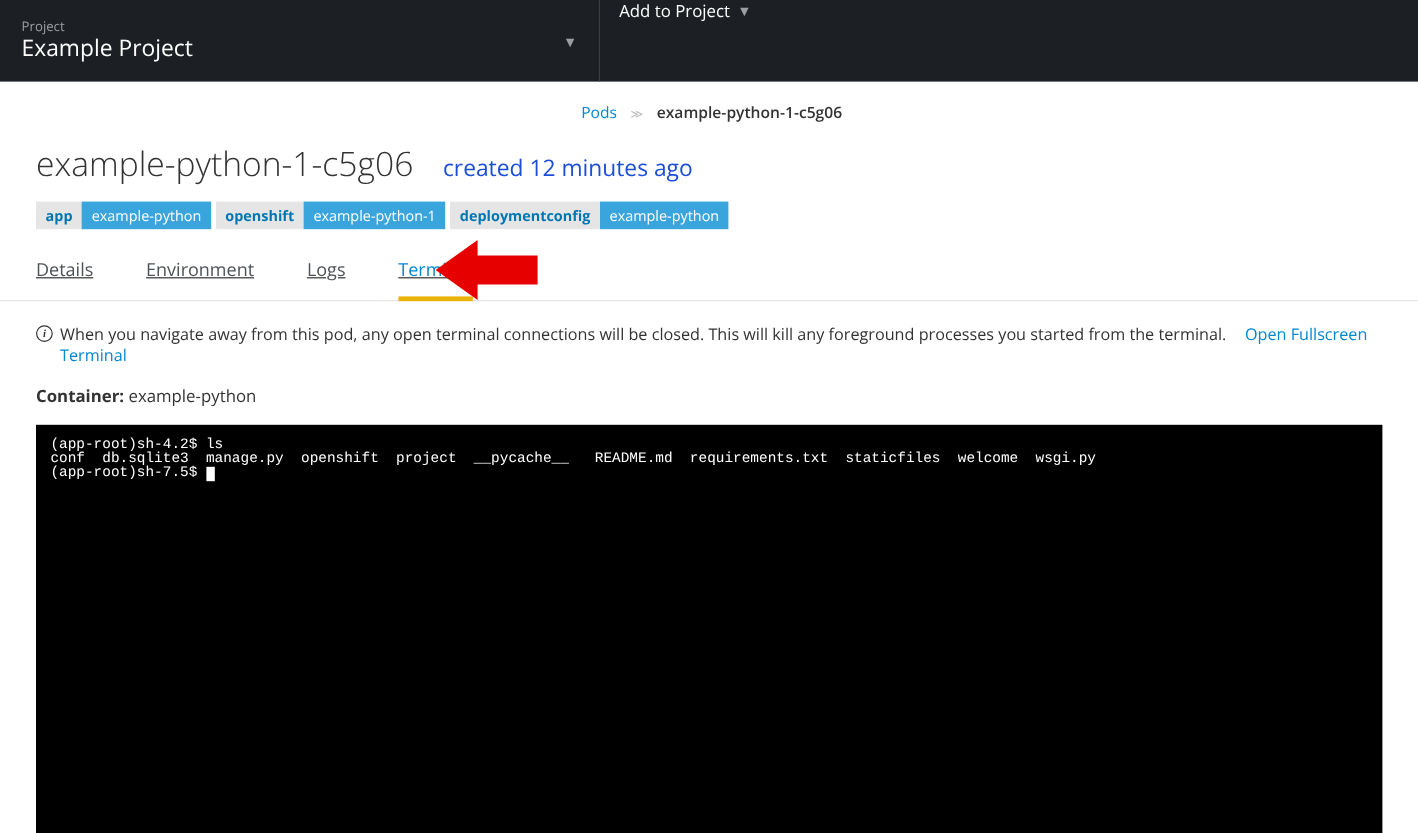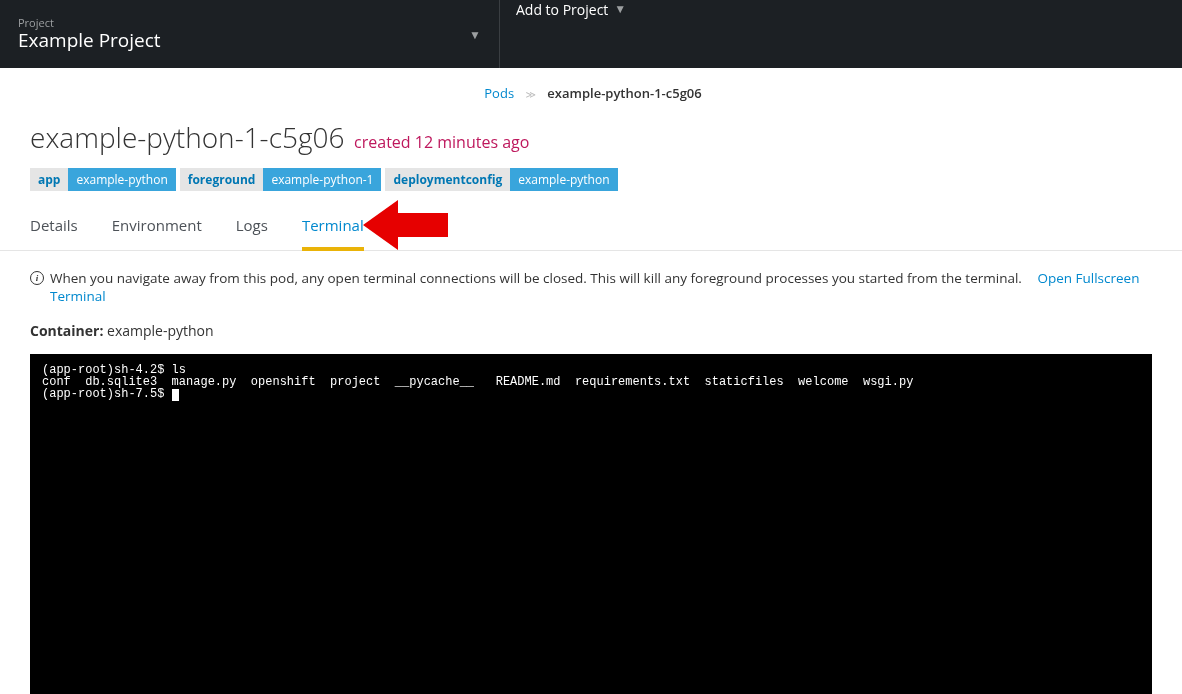--- a/index.html
+++ b/index.html
@@ -45,40 +45,41 @@
   .breadcrumb a { color: #0088ce; text-decoration: none; }
   .breadcrumb .sep { color: #bbb; margin: 0 8px; font-size: 10px; }
   .breadcrumb .current { color: #333; font-weight: 600; }
   .page-heading { padding: 6px 30px 4px 30px; }
   .page-title {
     font-size: 28px;
     font-weight: 300;
     color: #333;
     display: inline;
   }
-  .created { color: #be185d; font-size: 16px; margin-left: 6px; }
+  .created { color: #1d4ed8; font-size: 19px; margin-left: 21px; }
   .labels { padding: 8px 30px 14px 30px; display: flex; gap: 4px; flex-wrap: wrap; }
   .label-pair { display: inline-flex; font-size: 12px; }
   .label-key {
     background: #e5e5e5;
     color: #0077b3;
     padding: 3px 8px;
     font-weight: 700;
   }
   .label-val {
     background: #39a5dc;
     color: #fff;
     padding: 3px 8px;
   }
   .tabs {
     padding: 0 30px;
     border-bottom: 1px solid #e5e5e5;
     display: flex;
-    gap: 34px;
+    gap: 44px;
     position: relative;
+    text-decoration: underline;
   }
   .tab {
     padding: 10px 0 12px 0;
     color: #4d5258;
     font-size: 15px;
     cursor: pointer;
     border-bottom: 2px solid transparent;
     margin-bottom: -1px;
   }
   .tab.active {
@@ -164,21 +165,21 @@
     <span class="page-title">example-python-1-c5g06</span>
     <span class="created">created 12 minutes ago</span>
   </div>
 
   <div class="labels">
     <span class="label-pair">
       <span class="label-key">app</span>
       <span class="label-val">example-python</span>
     </span>
     <span class="label-pair">
-      <span class="label-key">foreground</span>
+      <span class="label-key">openshift</span>
       <span class="label-val">example-python-1</span>
     </span>
     <span class="label-pair">
       <span class="label-key">deploymentconfig</span>
       <span class="label-val">example-python</span>
     </span>
   </div>
 
   <div class="tabs">
     <div class="tab">Details</div>

